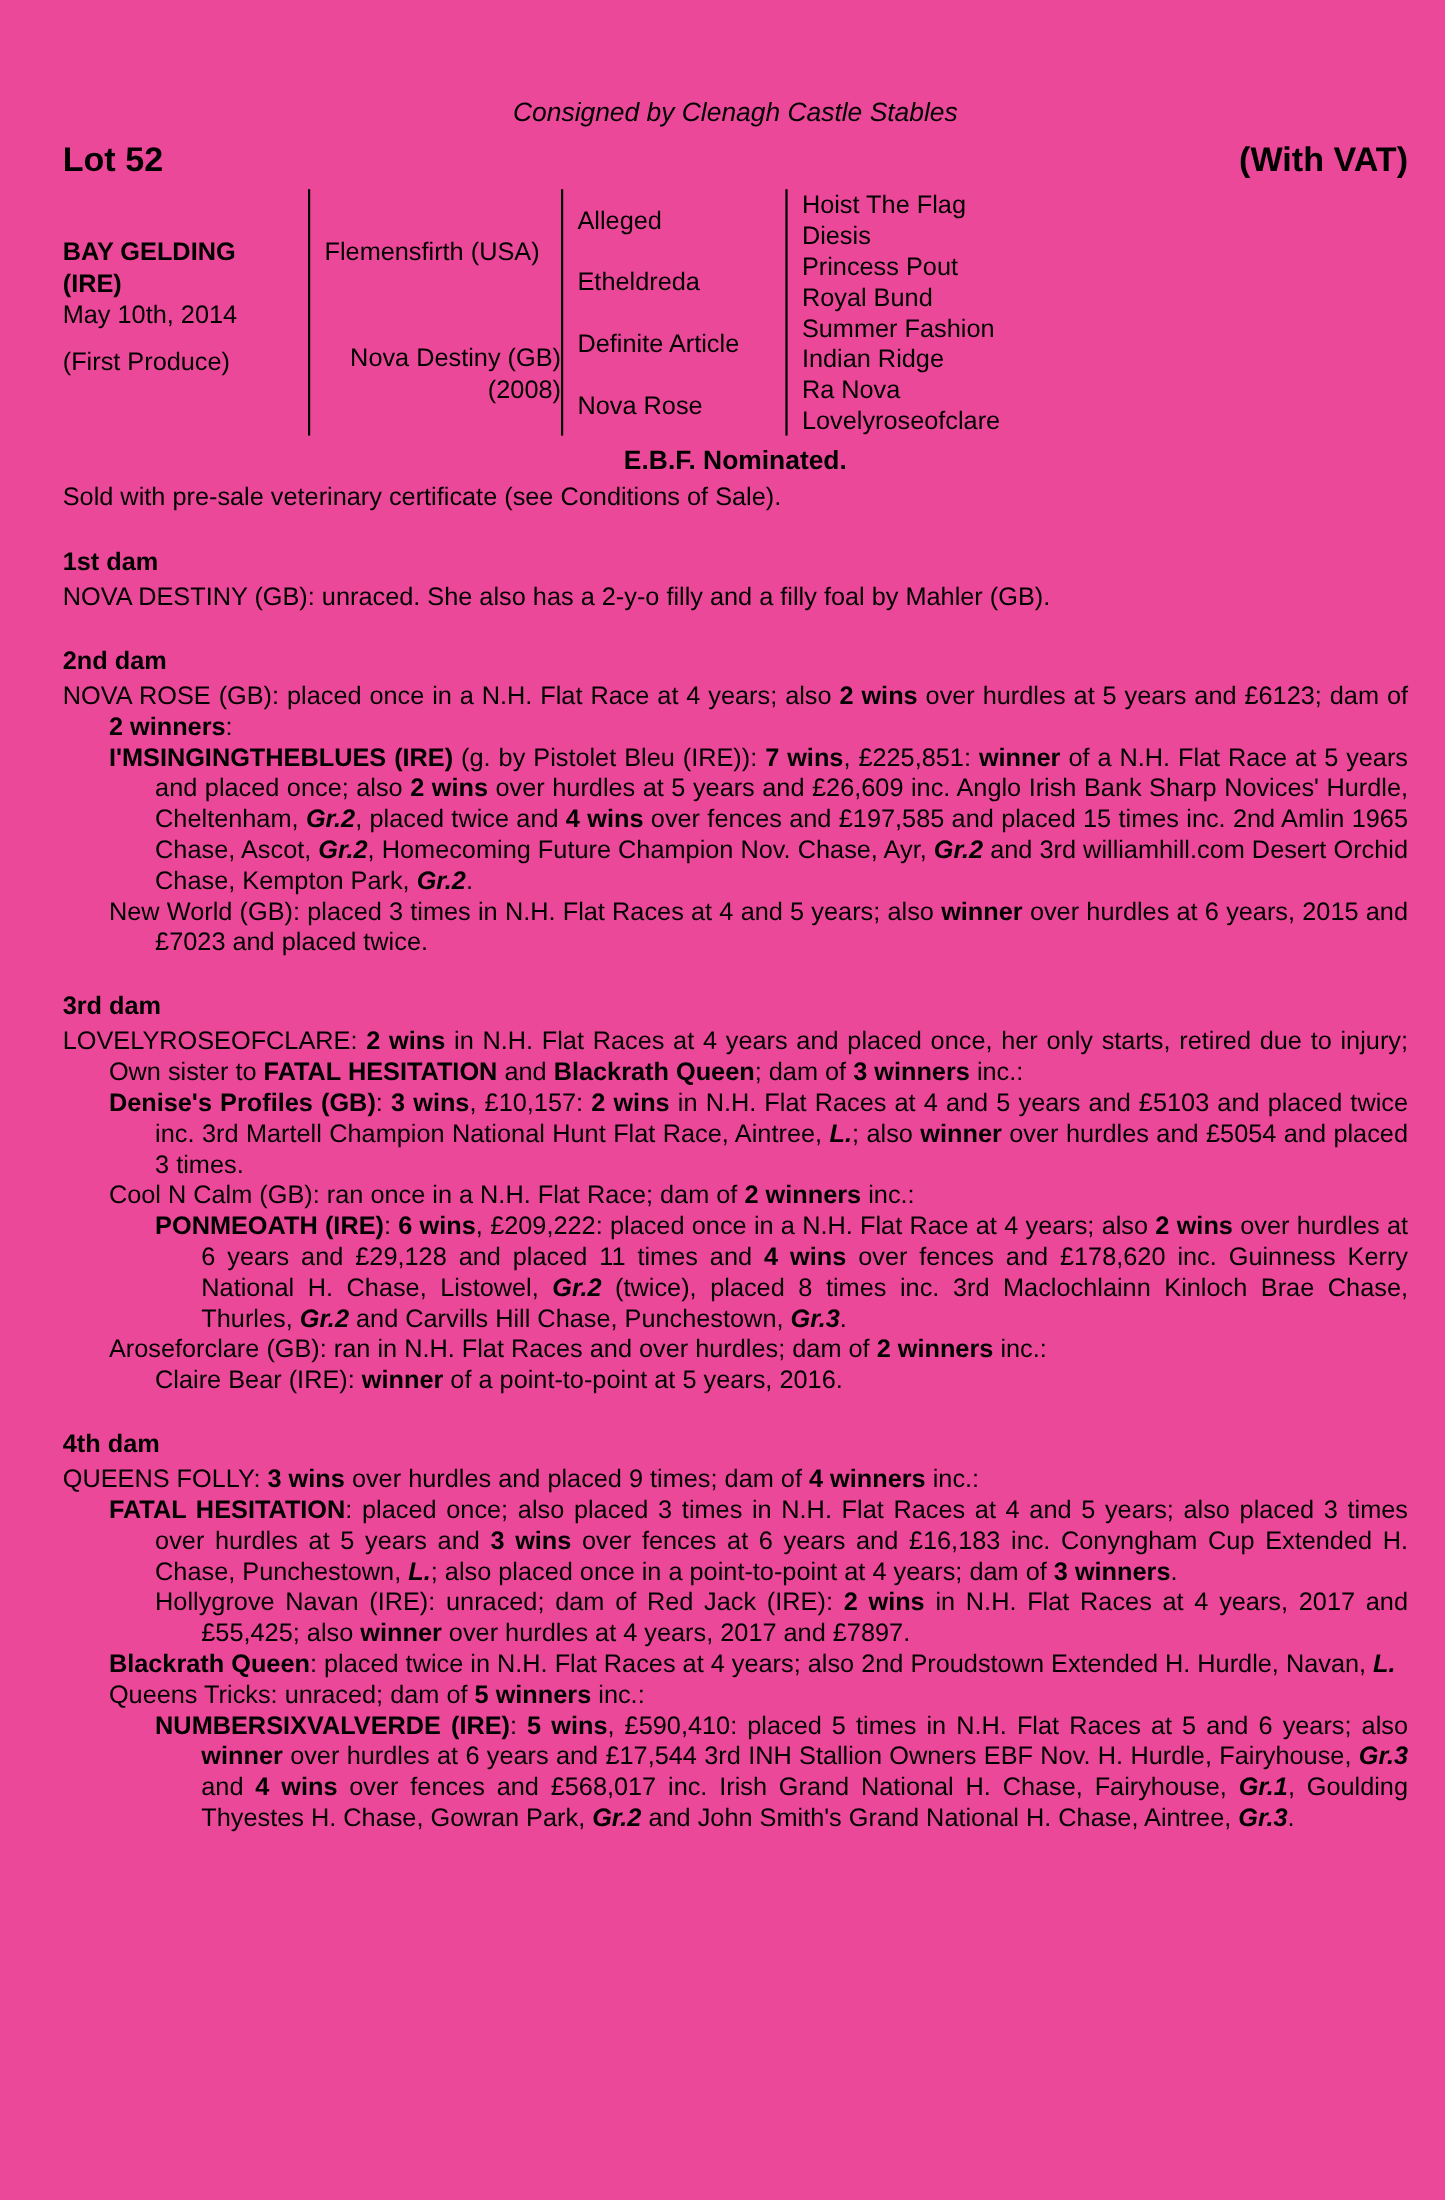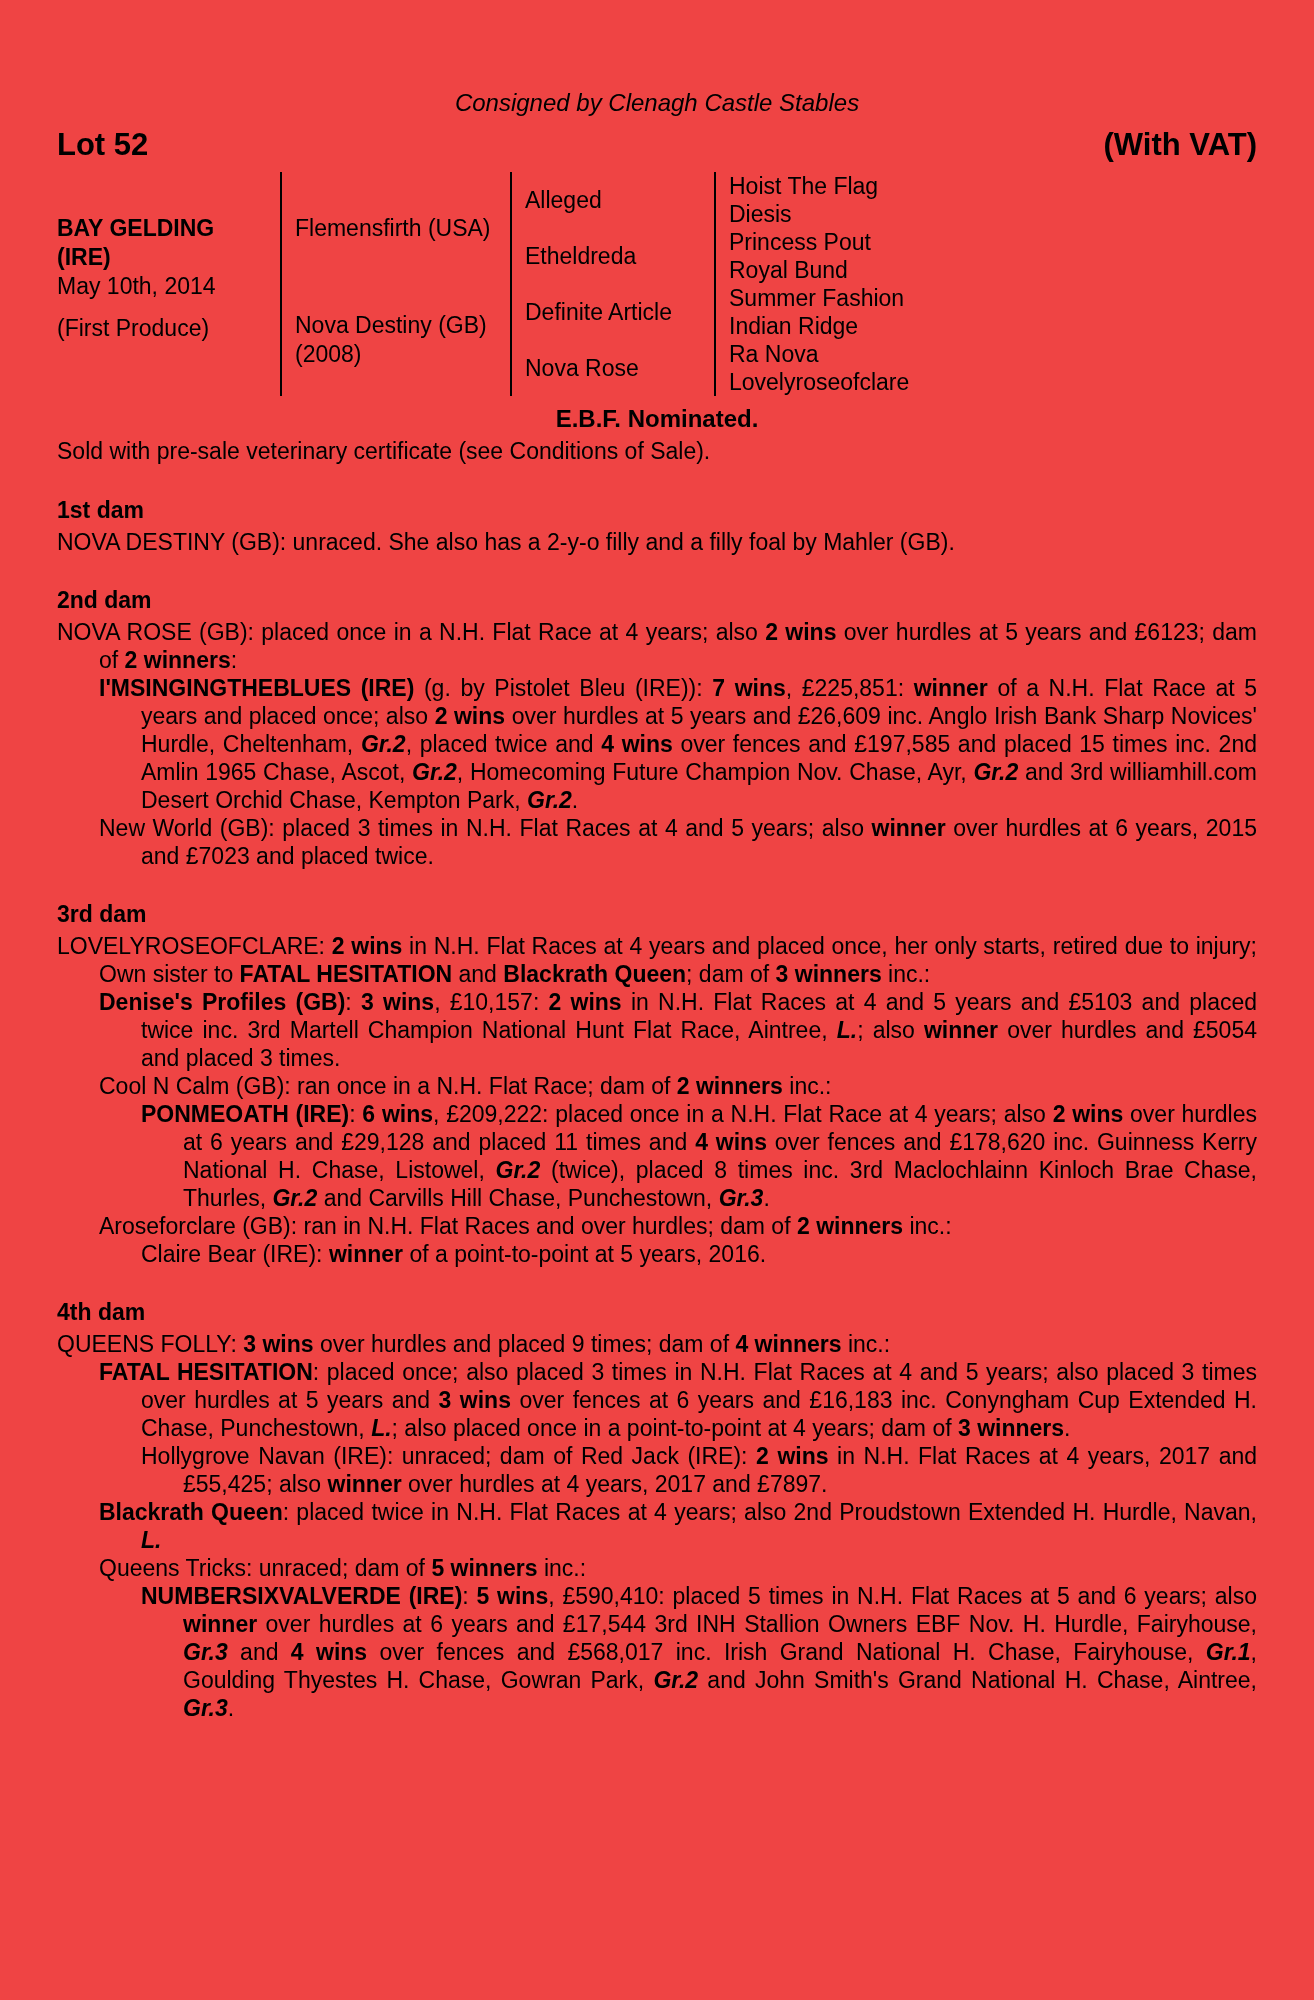--- a/index.html
+++ b/index.html
@@ -5,22 +5,22 @@
   * { margin: 0; padding: 0; box-sizing: border-box; }
   html, body { background: #ffffff; }
   body {
     font-family: "Liberation Sans", sans-serif;
     color: #000;
     -webkit-font-smoothing: antialiased;
   }
   .page {
     width: 1314px;
     height: 2000px;
-    background: #ef4444;
-    padding: 88px 57px 30px 57px;
+    background: #ec4899;
+    padding: 88px 34px 30px 57px;
     overflow: hidden;
     position: relative;
   }
   .consignor {
     text-align: center;
     font-style: italic;
     font-size: 24px;
     line-height: 30px;
   }
   .lot-row {
@@ -49,20 +49,21 @@
   .subject-desc { font-weight: bold; }
   .subject-note { margin-top: 13px; }
   .col2 {
     width: 230px;
     border-left: 2px solid #000;
     padding-left: 13px;
     display: flex;
     flex-direction: column;
     font-size: 23px;
     line-height: 29px;
+    text-align: right;
   }
   .col2 .half { flex: 1; display: flex; align-items: center; }
   .col3 {
     width: 204px;
     border-left: 2px solid #000;
     padding-left: 13px;
     display: flex;
     flex-direction: column;
     font-size: 23px;
     line-height: 29px;

